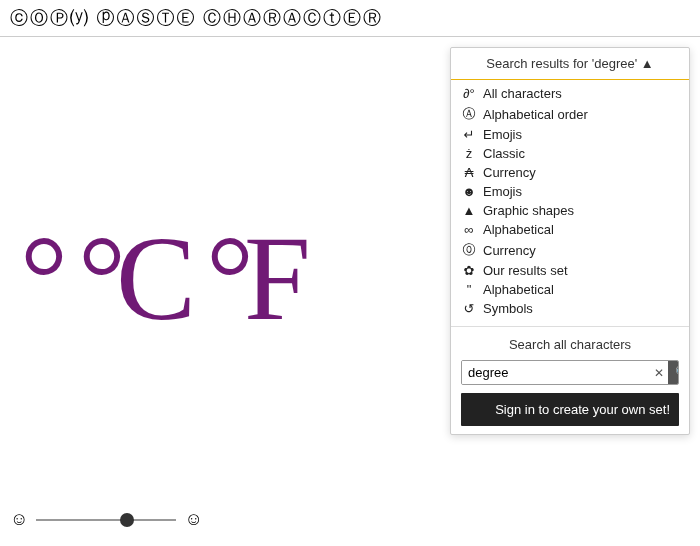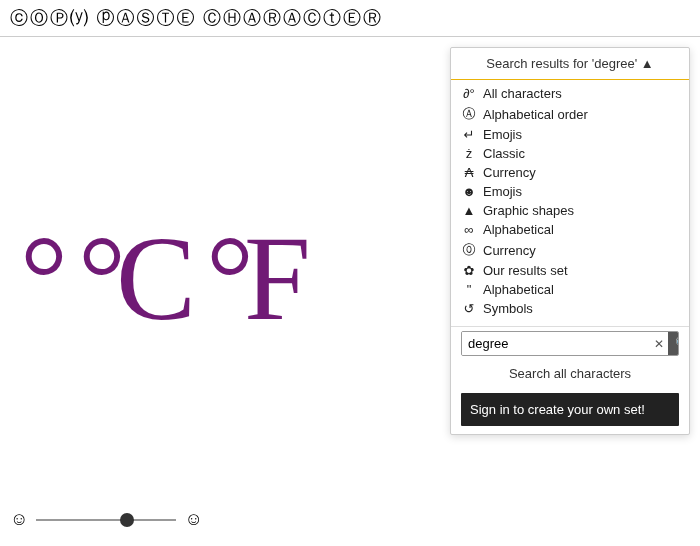--- a/index.html
+++ b/index.html
@@ -169,21 +169,21 @@
     }
 
     #sign-in-btn {
       display: block;
       width: calc(100% - 20px);
       margin: 8px 10px;
       background: #222;
       color: #fff;
       border: none;
       padding: 9px;
-      text-align: left;
+      text-align: right;
       font-size: 13px;
       cursor: pointer;
       border-radius: 1px;
     }
   </style>
 </head>
 <body>
 
 <div id="header">
   <span id="header-logo">ⓒⓄⓅ⒴ ⓟⒶⓈⓉⒺ ⒸⒽⒶⓇⒶⒸⓣⒺⓇ</span>
@@ -252,24 +252,24 @@
           <span>Alphabetical</span>
         </li>
         <li>
           <span class="cat-icon">↺</span>
           <span>Symbols</span>
         </li>
       </ul>
 
     <hr id="divider">
 
+    <div id="search-all-label">Search all characters</div>
+
     <div id="search-input-container">
       <input id="search-input" type="text" value="degree" style="">
       <button id="search-clear-btn">✕</button>
       <button id="search-go-btn">🔍</button>
     </div>
 
-    <div id="search-all-label">Search all characters</div>
-
     <button id="sign-in-btn">Sign in to create your own set!</button>
   </div>
 
 </div>
 
 </body></html>

